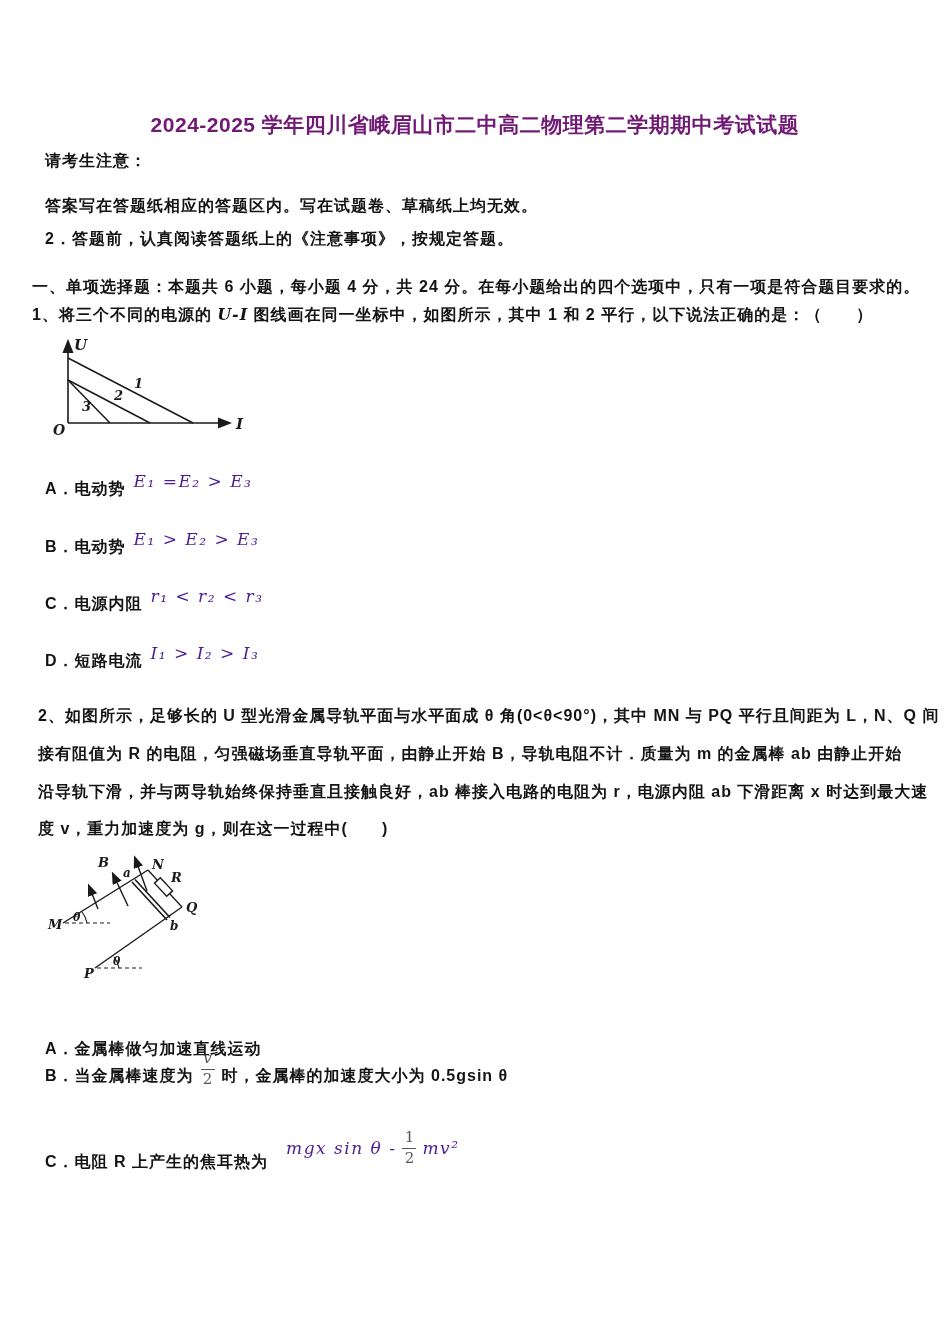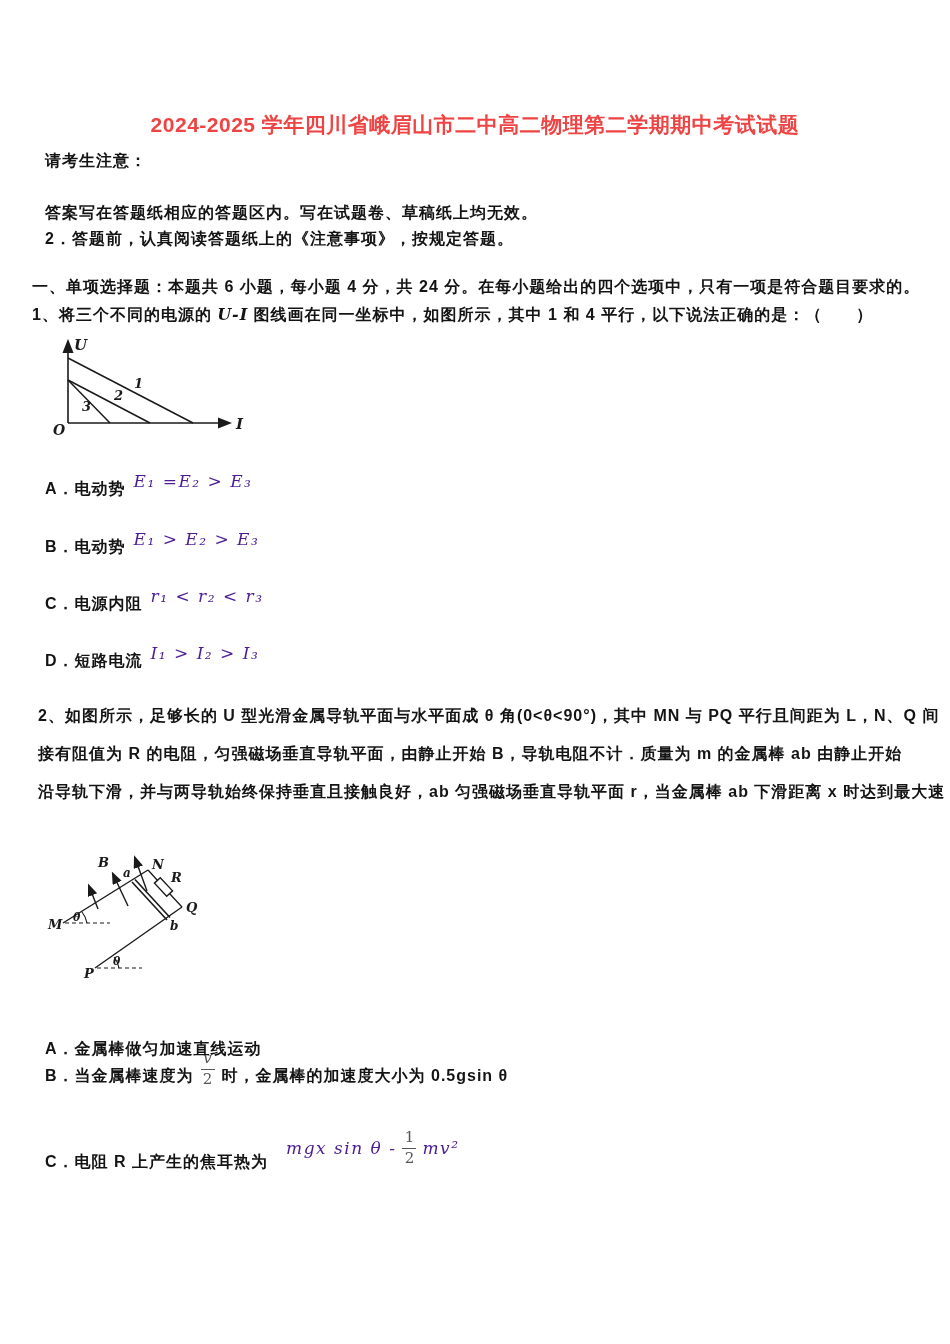--- a/index.html
+++ b/index.html
@@ -20,21 +20,21 @@
     letter-spacing: 1px;
     white-space: nowrap;
     line-height: 1.2;
   }
   .title {
     width: 950px;
     text-align: center;
     font-size: 21px;
     letter-spacing: 0.5px;
     font-weight: 700;
-    color: #ef4444;
+    color: #701a75;
   }
   .math {
     font-family: "DejaVu Serif", serif;
     font-style: italic;
     font-weight: 400;
     color: #4c1d95;
     font-size: 17px;
     letter-spacing: 1.5px;
     white-space: nowrap;
   }
@@ -59,27 +59,27 @@
   }
 </style>
 </head>
 <body>
 
 <div id="page">
 
   <div class="abs title" style="top:111px; left:0;">2024-2025 学年四川省峨眉山市二中高二物理第二学期期中考试试题</div>
 
   <div class="abs cjk" style="left:45px; top:151px;">请考生注意：</div>
-  <div class="abs cjk" style="left:45px; top:203px;">答案写在答题纸相应的答题区内。写在试题卷、草稿纸上均无效。</div>
+  <div class="abs cjk" style="left:45px; top:196px;">答案写在答题纸相应的答题区内。写在试题卷、草稿纸上均无效。</div>
   <div class="abs cjk" style="left:45px; top:229px;">2．答题前，认真阅读答题纸上的《注意事项》，按规定答题。</div>
 
   <div class="abs cjk" style="left:32px; top:277px;">一、单项选择题：本题共 6 小题，每小题 4 分，共 24 分。在每小题给出的四个选项中，只有一项是符合题目要求的。</div>
 
   <div class="abs cjk" style="left:32px; top:305px;">
-    <span>1、将三个不同的电源的 </span><span class="mathi">U-I</span><span> 图线画在同一坐标中，如图所示，其中 1 和 4 平行，以下说法正确的是：（　　）</span>
+    <span>1、将三个不同的电源的 </span><span class="mathi">U-I</span><span> 图线画在同一坐标中，如图所示，其中 1 和 2 平行，以下说法正确的是：（　　）</span>
   </div>
 
   <svg class="abs" style="left:45px; top:330px;" width="200" height="108" viewBox="0 0 200 108">
     <defs>
       <marker id="ah" markerWidth="9" markerHeight="8" refX="7" refY="3.5" orient="auto">
         <polygon points="0 0, 9 3.5, 0 7" fill="#1a1a1a"></polygon>
       </marker>
     </defs>
 
     <line x1="23" y1="93" x2="23" y2="12" stroke="#1a1a1a" stroke-width="1.6" marker-end="url(#ah)"></line>
@@ -113,21 +113,22 @@
     <span class="math formula">r₁ &lt; r₂ &lt; r₃</span>
   </div>
   <div class="abs optrow" style="left:45px; top:650px;">
     <span class="cjk">D．</span>
       <span class="cjk">短路电流</span>
     <span class="math formula">I₁ &gt; I₂ &gt; I₃</span>
   </div>
 
   <div class="abs cjk" style="left:38px; top:706px;">2、如图所示，足够长的 U 型光滑金属导轨平面与水平面成 θ 角(0&lt;θ&lt;90°)，其中 MN 与 PQ 平行且间距为 L，N、Q 间</div>
   <div class="abs cjk" style="left:38px; top:744px;">接有阻值为 R 的电阻，匀强磁场垂直导轨平面，由静止开始 B，导轨电阻不计．质量为 m 的金属棒 ab 由静止开始</div>
-  <div class="abs cjk" style="left:38px; top:782px;">沿导轨下滑，并与两导轨始终保持垂直且接触良好，ab 匀强磁场垂直导轨平面 r，当金属棒 ab 下滑距离 x 时达到最大速</div>
+  <div class="abs cjk" style="left:38px; top:782px;">沿导轨下滑，并与两导轨始终保持垂直且接触良好，ab 棒接入电路的电阻为 r，电源内阻 ab 下滑距离 x 时达到最大速</div>
+  <div class="abs cjk" style="left:38px; top:819px;">度 v，重力加速度为 g，则在这一过程中(　　)</div>
 
   <svg class="abs" style="left:30px; top:845px;" width="220" height="150" viewBox="0 0 220 150">
     <defs>
       <marker id="ah2" markerWidth="9" markerHeight="8" refX="7" refY="3.5" orient="auto">
         <polygon points="0 0, 9 3.5, 0 7" fill="#1a1a1a"></polygon>
       </marker>
     </defs>
 
     <line x1="33" y1="78" x2="118" y2="25" stroke="#1a1a1a" stroke-width="1.4"></line>
     <line x1="65" y1="123" x2="152" y2="62" stroke="#1a1a1a" stroke-width="1.4"></line>

